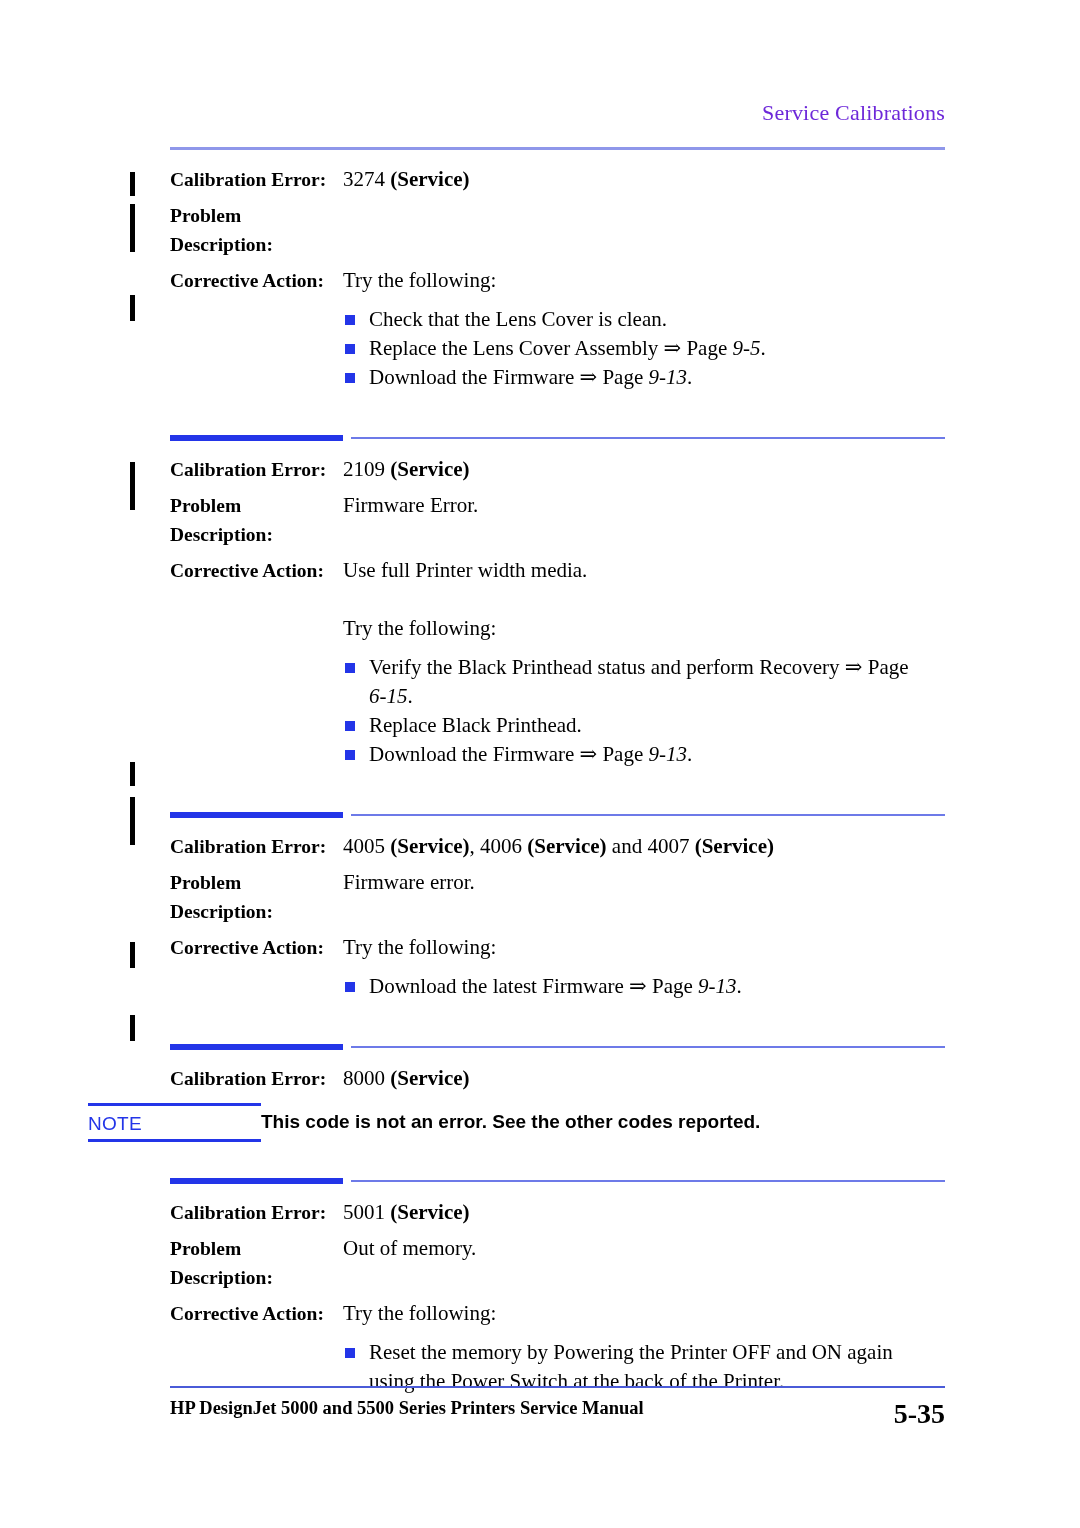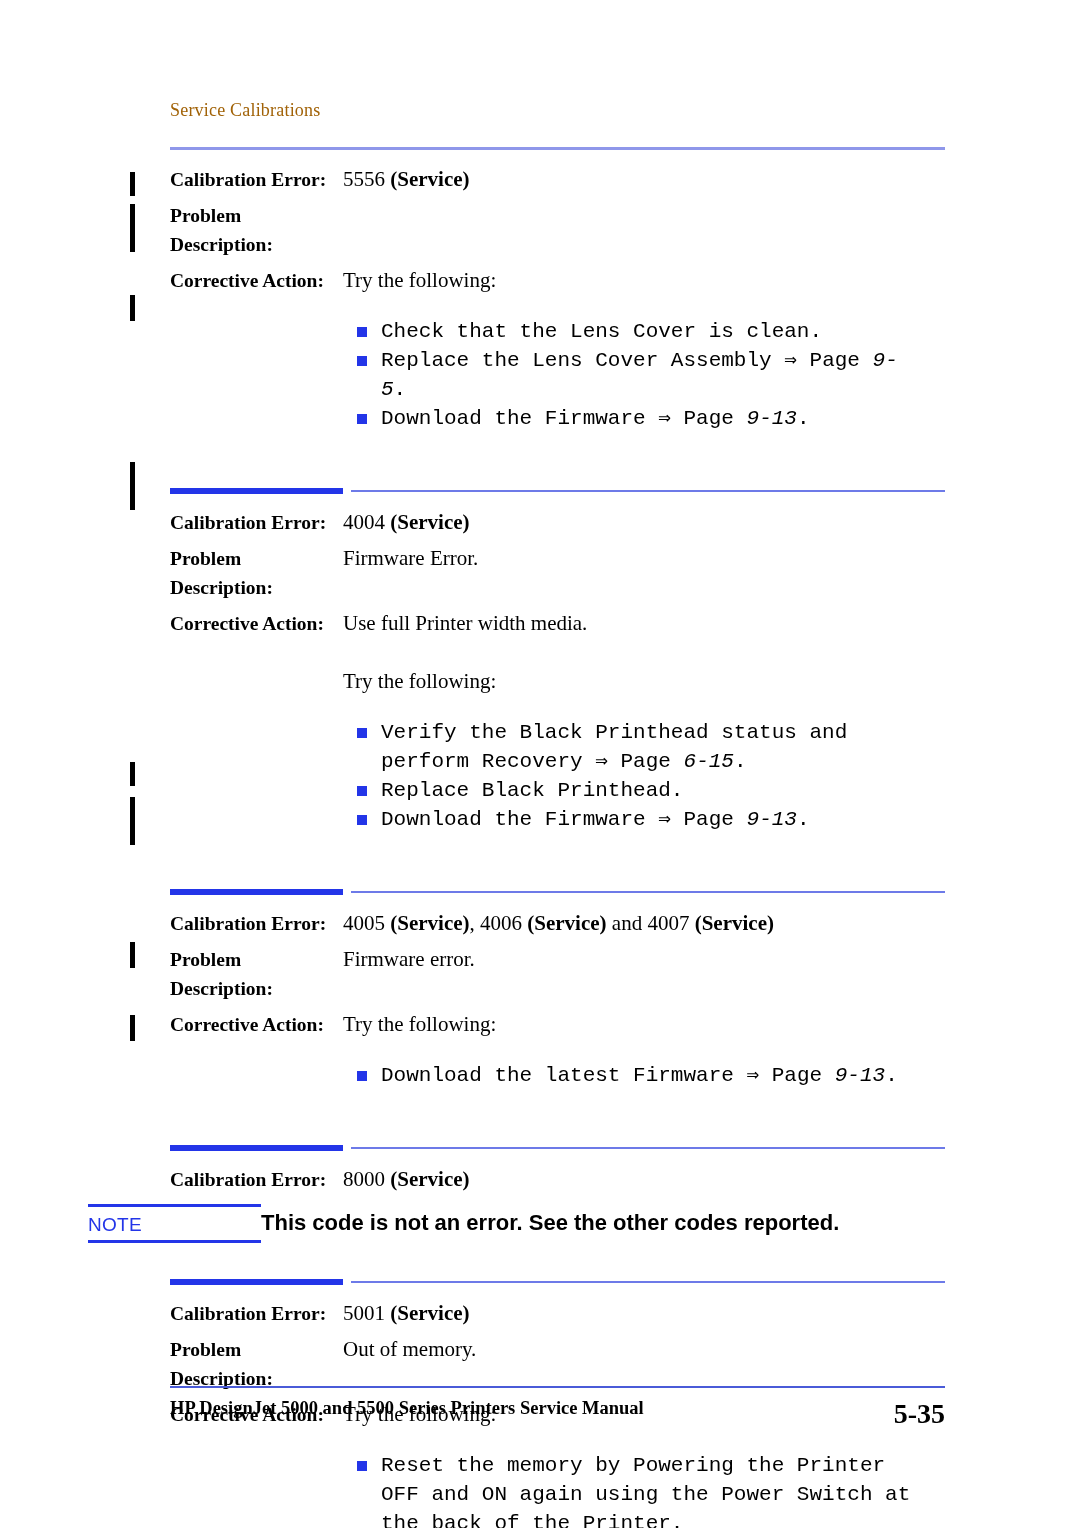--- a/index.html
+++ b/index.html
@@ -23,24 +23,24 @@
     width: 1080px;
     height: 1528px;
   }
 
   
   .header {
     position: absolute;
     left: 170px;
     top: 100px;
     width: 775px;
-    text-align: left;
-    font-size: 18px;
+    text-align: right;
+    font-size: 22px;
     letter-spacing: .2px;
-    color: #a16207;
+    color: #6d28d9;
   }
   .header-rule {
     position: absolute;
     left: 170px;
     top: 147px;
     width: 775px;
     height: 3px;
     background: #8f97ea;
   }
 
@@ -106,23 +106,22 @@
     line-height: 29px;
   }
   .value .b { font-weight: bold; }
   .value .it { font-style: italic; }
 
   .spacer-line { height: 29px; }
 
   
   ul.bullets {
     list-style: none;
-    margin: 12px;
+    margin: 0;
     padding: 0;
-    font-family: Liberation Mono, monospace;
   }
   ul.bullets li {
     position: relative;
     padding-left: 26px;
     font-size: 21px;
     line-height: 29px;
     margin: 0;
   }
   ul.bullets li .sq {
     position: absolute;
@@ -164,21 +163,21 @@
     color: #2335e8;
     font-family: "Liberation Sans", sans-serif;
     letter-spacing: .3px;
     line-height: 26px;
     padding-top: 3px;
   }
   .note-text {
     flex: 1 1 auto;
     font-family: "Liberation Sans", sans-serif;
     font-weight: bold;
-    font-size: 22px;
+    font-size: 19px;
     line-height: 30px;
     padding-top: 4px;
     color: #000;
   }
 
   
   .footer-rule {
     position: absolute;
     left: 170px;
     top: 1386px;
@@ -216,21 +215,21 @@
   <div class="changebar" style="top:942px;height:26px;"></div>
   <div class="changebar" style="top:1015px;height:26px;"></div>
 
   <div class="content">
 
     <section>
 
       <div class="row">
         <div class="label">Calibration Error:</div>
         <div class="value">
-          <span>5556</span><span>&nbsp;</span><span class="b">(Service)</span>
+          <span>3274</span><span>&nbsp;</span><span class="b">(Service)</span>
         </div>
       </div>
 
       <div class="row">
         <div class="label">
           <span class="l2">Problem</span>
           <span class="l2">Description:</span>
         </div>
       </div>
 
@@ -258,21 +257,21 @@
     <div class="sep">
       <div class="stub"></div>
       <div class="thin"></div>
     </div>
 
     <section>
 
       <div class="row">
         <div class="label">Calibration Error:</div>
         <div class="value">
-          <span>4004</span><span>&nbsp;</span><span class="b">(Service)</span>
+          <span>2109</span><span>&nbsp;</span><span class="b">(Service)</span>
         </div>
       </div>
 
       <div class="row">
         <div class="label">
           <span class="l2">Problem</span>
           <span class="l2">Description:</span>
         </div>
         <div class="value">Firmware Error.</div>
       </div>

